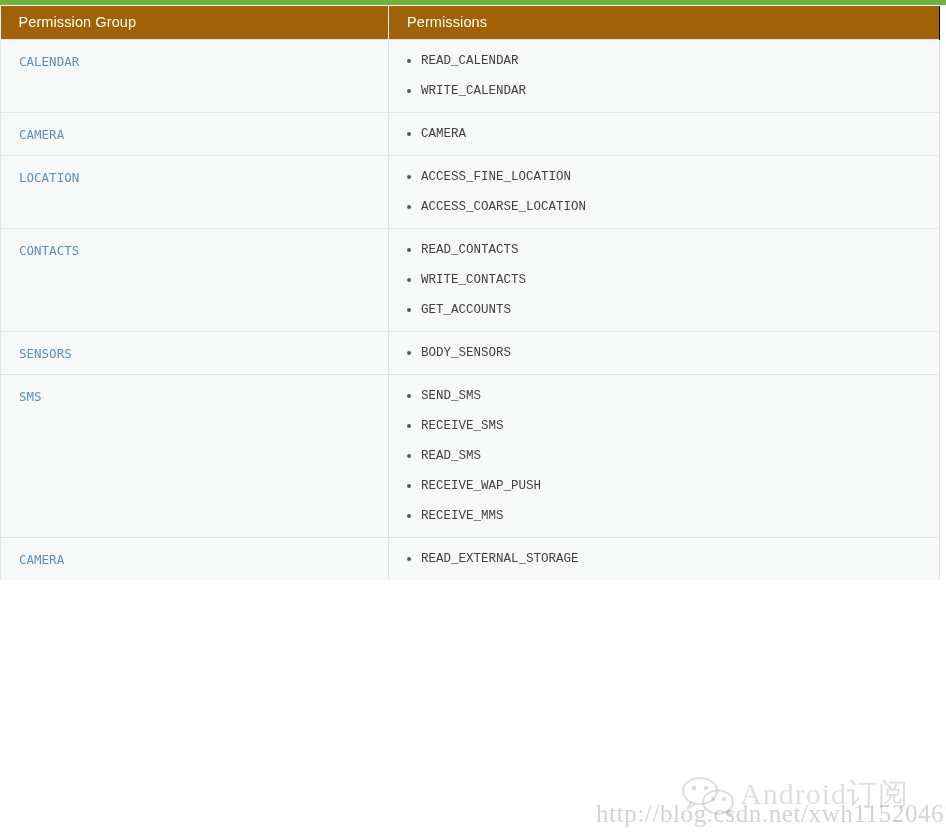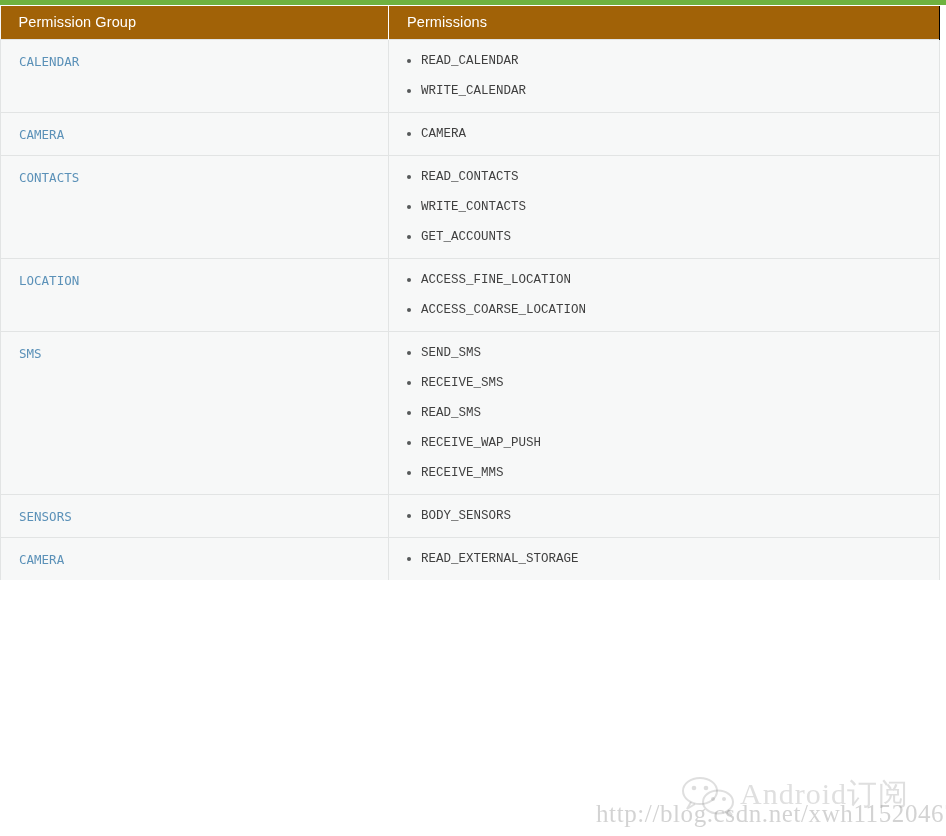--- a/index.html
+++ b/index.html
@@ -170,55 +170,55 @@
         </tr>
         <tr>
           <td class="group-cell"><span class="group-label">CAMERA</span></td>
           <td class="perm-cell">
             <ul class="perm-list">
               <li>CAMERA</li>
             </ul>
           </td>
         </tr>
         <tr>
+          <td class="group-cell"><span class="group-label">LOCATION</span></td>
+          <td class="perm-cell">
+            <ul class="perm-list">
+              <li>ACCESS_FINE_LOCATION</li>
+              <li>ACCESS_COARSE_LOCATION</li>
+            </ul>
+          </td>
+        </tr>
+        <tr>
           <td class="group-cell"><span class="group-label">CONTACTS</span></td>
           <td class="perm-cell">
             <ul class="perm-list">
               <li>READ_CONTACTS</li>
               <li>WRITE_CONTACTS</li>
               <li>GET_ACCOUNTS</li>
             </ul>
           </td>
         </tr>
         <tr>
-          <td class="group-cell"><span class="group-label">LOCATION</span></td>
-          <td class="perm-cell">
-            <ul class="perm-list">
-              <li>ACCESS_FINE_LOCATION</li>
-              <li>ACCESS_COARSE_LOCATION</li>
+          <td class="group-cell"><span class="group-label">SENSORS</span></td>
+          <td class="perm-cell">
+            <ul class="perm-list">
+              <li>BODY_SENSORS</li>
             </ul>
           </td>
         </tr>
         <tr>
           <td class="group-cell"><span class="group-label">SMS</span></td>
           <td class="perm-cell">
             <ul class="perm-list">
               <li>SEND_SMS</li>
               <li>RECEIVE_SMS</li>
               <li>READ_SMS</li>
               <li>RECEIVE_WAP_PUSH</li>
               <li>RECEIVE_MMS</li>
-            </ul>
-          </td>
-        </tr>
-        <tr>
-          <td class="group-cell"><span class="group-label">SENSORS</span></td>
-          <td class="perm-cell">
-            <ul class="perm-list">
-              <li>BODY_SENSORS</li>
             </ul>
           </td>
         </tr>
         <tr>
           <td class="group-cell"><span class="group-label">CAMERA</span></td>
           <td class="perm-cell">
             <ul class="perm-list">
               <li>READ_EXTERNAL_STORAGE</li>
             </ul>
           </td>

